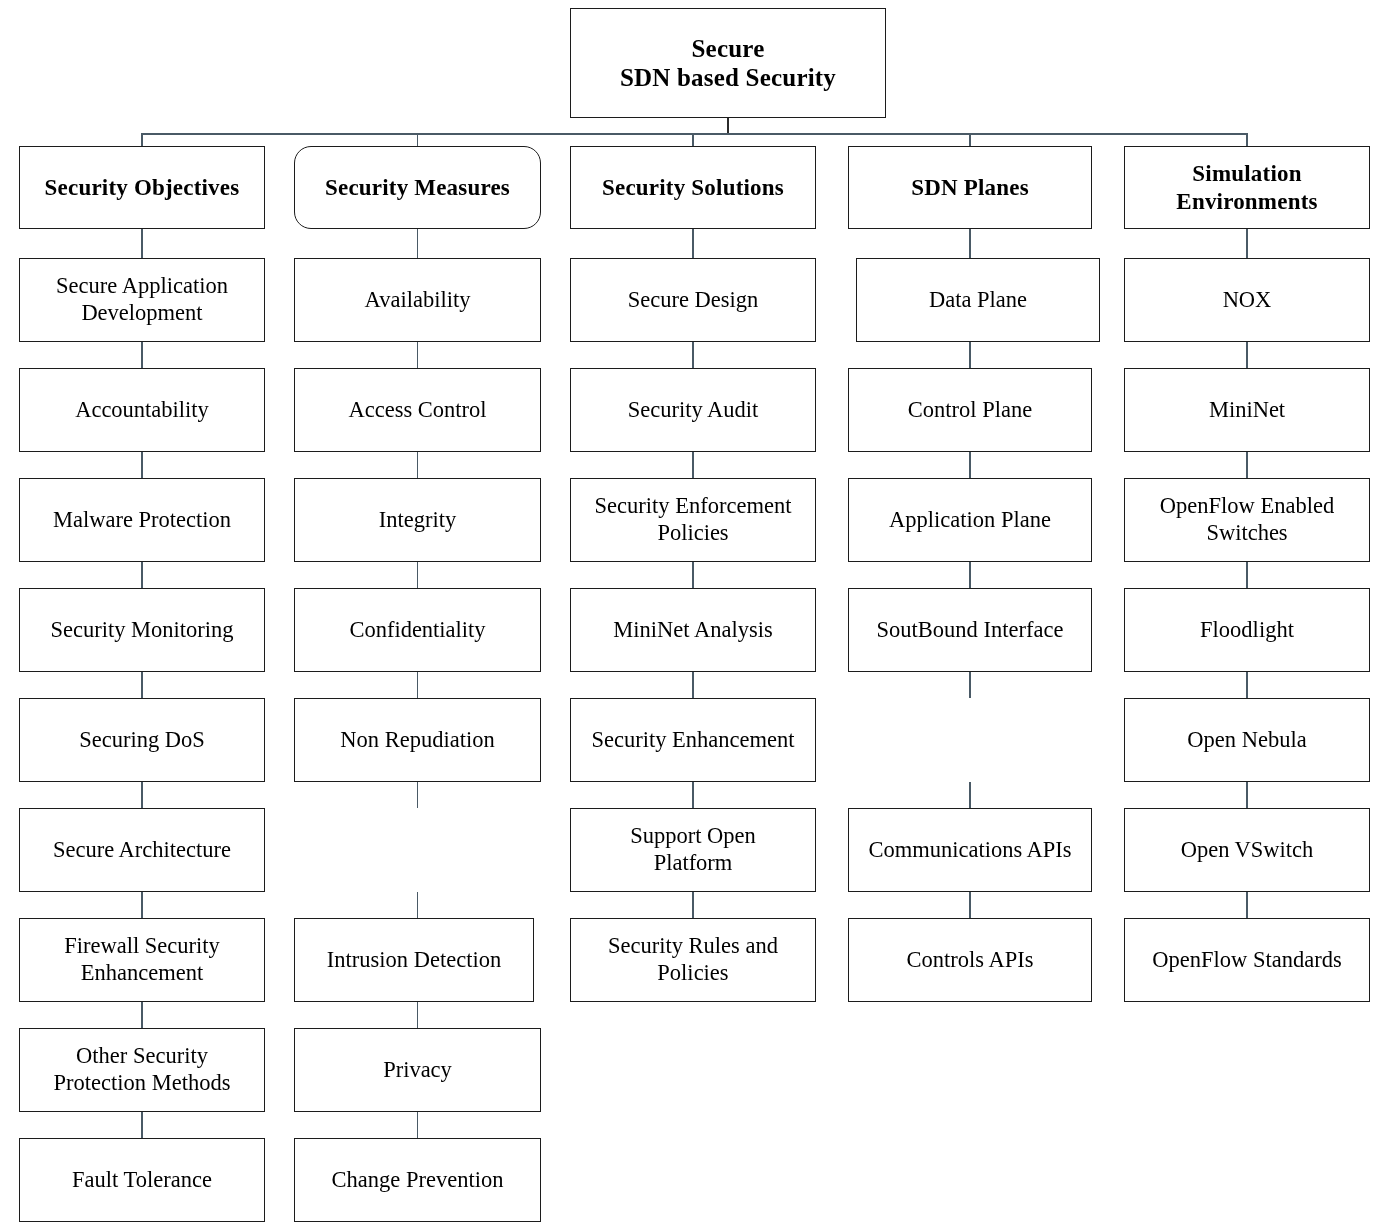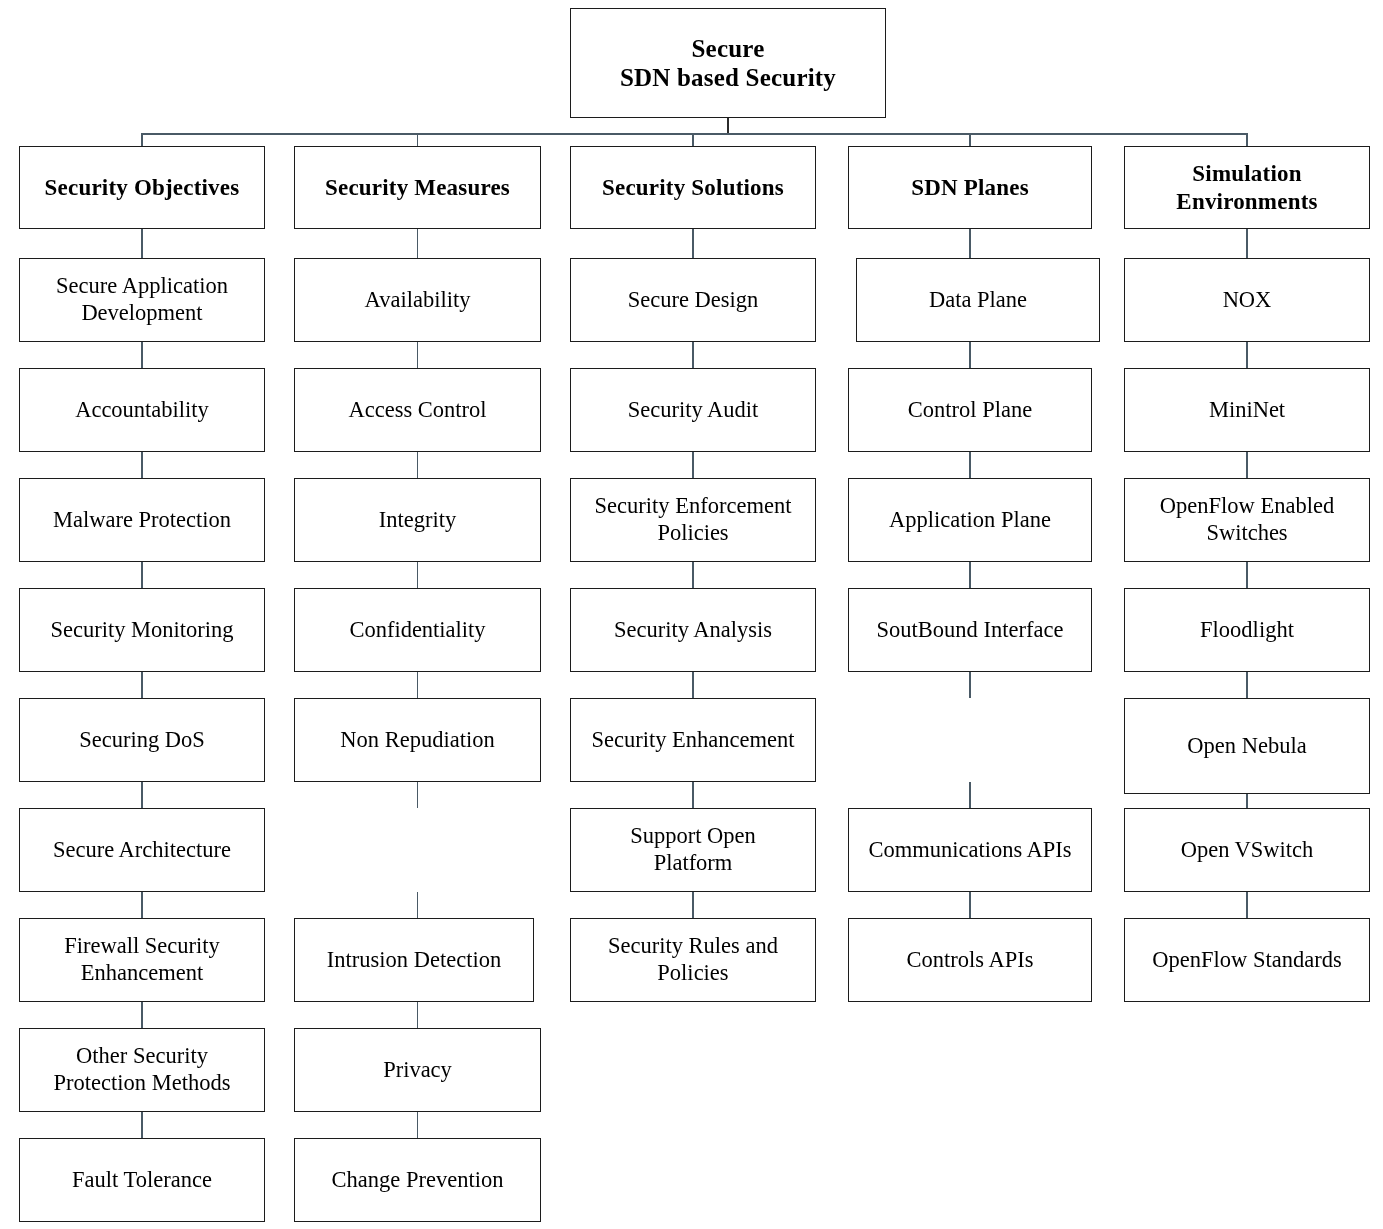--- a/index.html
+++ b/index.html
@@ -104,21 +104,21 @@
     <div class="conn v" style="left: 141px; top: 1002px; height: 26px;"></div>
     <div class="node leaf" style="left: 19px; top: 1028px; width: 246px; height: 84px;">
       <span class="label">Other Security
 Protection Methods</span>
     </div>
     <div class="conn v" style="left: 141px; top: 1112px; height: 26px;"></div>
     <div class="node leaf" style="left: 19px; top: 1138px; width: 246px; height: 84px;">
       <span class="label">Fault Tolerance</span>
     </div>
     <div class="conn v" style="left: 416.5px; top: 133px; height: 13px;"></div>
-    <div class="node header" style="left: 294px; top: 146px; width: 247px; height: 83px;">
+    <div class="node header" style="left: 294px; top: 146px; width: 247px; height: 83px; border-radius: 17px;">
       <span class="label">Security Measures</span>
     </div>
     <div class="conn v" style="left: 416.5px; top: 229px; height: 29px;"></div>
     <div class="node leaf" style="left: 294px; top: 258px; width: 247px; height: 84px;">
       <span class="label">Availability</span>
     </div>
     <div class="conn v" style="left: 416.5px; top: 342px; height: 26px;"></div>
     <div class="node leaf" style="left: 294px; top: 368px; width: 247px; height: 84px;">
       <span class="label">Access Control</span>
     </div>
@@ -159,21 +159,21 @@
     <div class="node leaf" style="left: 570px; top: 368px; width: 246px; height: 84px;">
       <span class="label">Security Audit</span>
     </div>
     <div class="conn v" style="left: 692px; top: 452px; height: 26px;"></div>
     <div class="node leaf" style="left: 570px; top: 478px; width: 246px; height: 84px;">
       <span class="label">Security Enforcement
 Policies</span>
     </div>
     <div class="conn v" style="left: 692px; top: 562px; height: 26px;"></div>
     <div class="node leaf" style="left: 570px; top: 588px; width: 246px; height: 84px;">
-      <span class="label">Security Analysis</span>
+      <span class="label">MiniNet Analysis</span>
     </div>
     <div class="conn v" style="left: 692px; top: 672px; height: 26px;"></div>
     <div class="node leaf" style="left: 570px; top: 698px; width: 246px; height: 84px;">
       <span class="label">Security Enhancement</span>
     </div>
     <div class="conn v" style="left: 692px; top: 782px; height: 26px;"></div>
     <div class="node leaf" style="left: 570px; top: 808px; width: 246px; height: 84px;">
       <span class="label">Support Open
 Platform</span>
     </div>
@@ -227,21 +227,21 @@
     <div class="conn v" style="left: 1246px; top: 452px; height: 26px;"></div>
     <div class="node leaf" style="left: 1124px; top: 478px; width: 246px; height: 84px;">
       <span class="label">OpenFlow Enabled
 Switches</span>
     </div>
     <div class="conn v" style="left: 1246px; top: 562px; height: 26px;"></div>
     <div class="node leaf" style="left: 1124px; top: 588px; width: 246px; height: 84px;">
       <span class="label">Floodlight</span>
     </div>
     <div class="conn v" style="left: 1246px; top: 672px; height: 26px;"></div>
-    <div class="node leaf" style="left: 1124px; top: 698px; width: 246px; height: 96px;">
+    <div class="node leaf" style="left: 1124px; top: 698px; width: 246px; height: 84px;">
       <span class="label">Open Nebula</span>
     </div>
     <div class="conn v" style="left: 1246px; top: 782px; height: 26px;"></div>
     <div class="node leaf" style="left: 1124px; top: 808px; width: 246px; height: 84px;">
       <span class="label">Open VSwitch</span>
     </div>
     <div class="conn v" style="left: 1246px; top: 892px; height: 26px;"></div>
     <div class="node leaf" style="left: 1124px; top: 918px; width: 246px; height: 84px;">
       <span class="label">OpenFlow Standards</span>
     </div>

